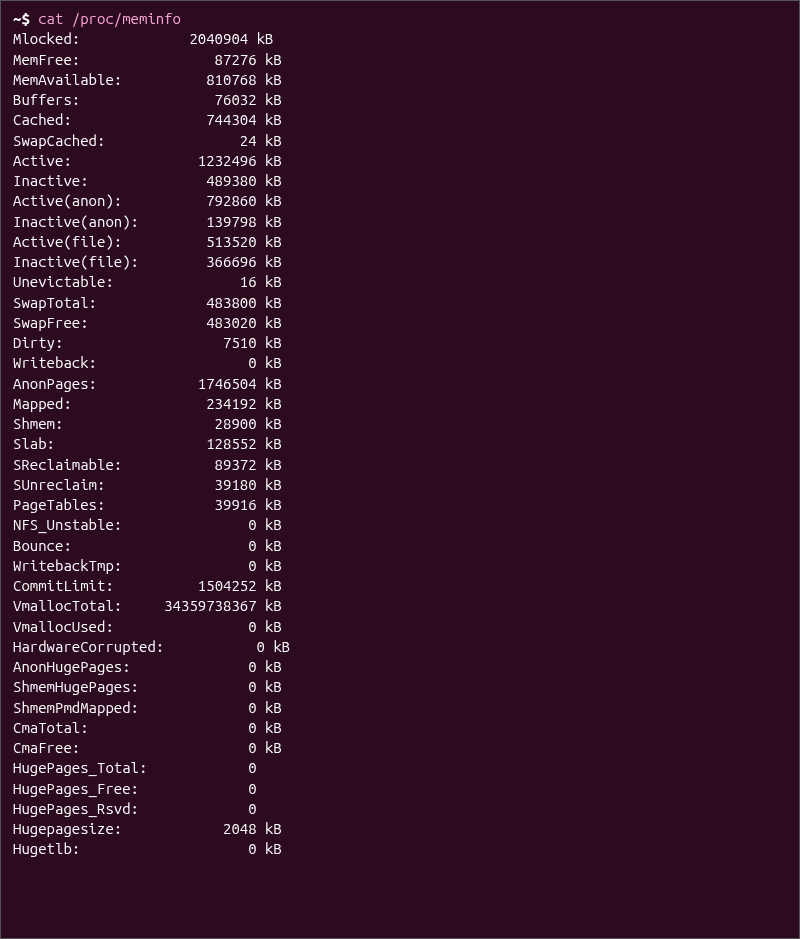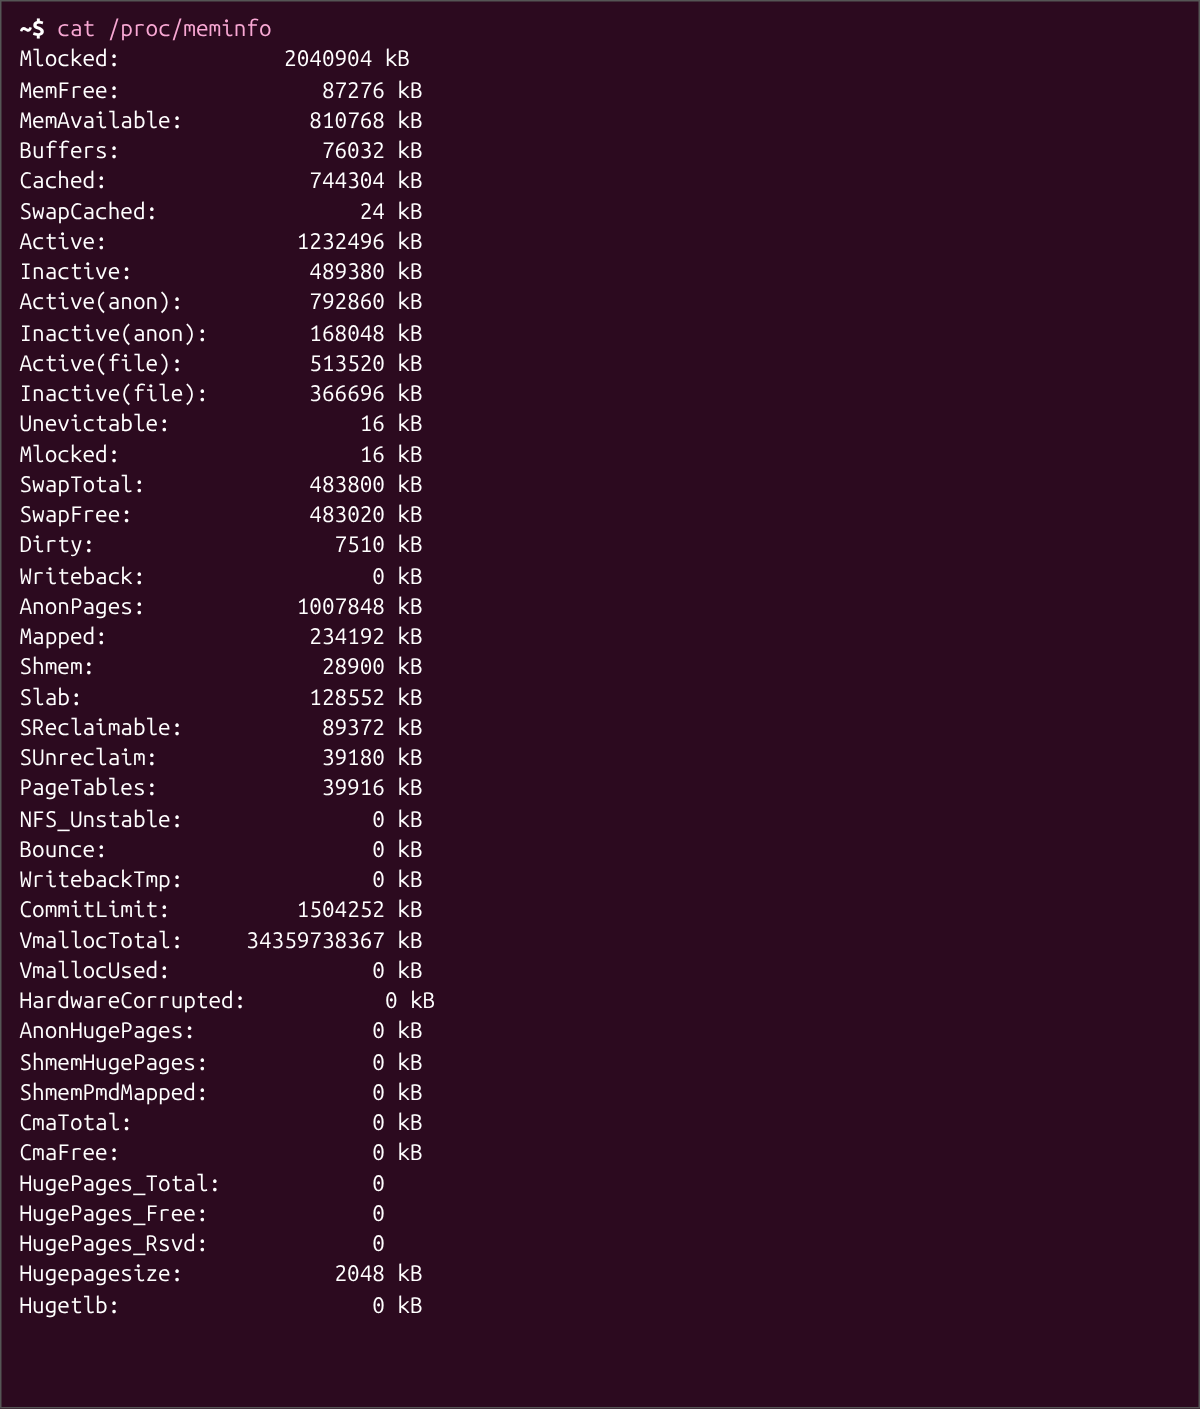--- a/index.html
+++ b/index.html
@@ -40,30 +40,29 @@
 <div id="meminfo-output">
     <div class="meminfo-line"><span>Mlocked:</span>             <span>2040904</span> <span>kB</span></div>
     <div class="meminfo-line"><span>MemFree:</span>                <span>87276</span> <span>kB</span></div>
     <div class="meminfo-line"><span>MemAvailable:</span>          <span>810768</span> <span>kB</span></div>
     <div class="meminfo-line"><span>Buffers:</span>                <span>76032</span> <span>kB</span></div>
     <div class="meminfo-line"><span>Cached:</span>                <span>744304</span> <span>kB</span></div>
     <div class="meminfo-line"><span>SwapCached:</span>                <span>24</span> <span>kB</span></div>
     <div class="meminfo-line"><span>Active:</span>               <span>1232496</span> <span>kB</span></div>
     <div class="meminfo-line"><span>Inactive:</span>              <span>489380</span> <span>kB</span></div>
     <div class="meminfo-line"><span>Active(anon):</span>          <span>792860</span> <span>kB</span></div>
-    <div class="meminfo-line"><span>Inactive(anon):</span>        <span>168048</span> <span>kB</span></div>
+    <div class="meminfo-line"><span>Inactive(anon):</span>        <span>139798</span> <span>kB</span></div>
     <div class="meminfo-line"><span>Active(file):</span>          <span>513520</span> <span>kB</span></div>
     <div class="meminfo-line"><span>Inactive(file):</span>        <span>366696</span> <span>kB</span></div>
     <div class="meminfo-line"><span>Unevictable:</span>               <span>16</span> <span>kB</span></div>
-    <div class="meminfo-line"><span>Mlocked:</span>                   <span>16</span> <span>kB</span></div>
     <div class="meminfo-line"><span>SwapTotal:</span>             <span>483800</span> <span>kB</span></div>
     <div class="meminfo-line"><span>SwapFree:</span>              <span>483020</span> <span>kB</span></div>
     <div class="meminfo-line"><span>Dirty:</span>                   <span>7510</span> <span>kB</span></div>
     <div class="meminfo-line"><span>Writeback:</span>                  <span>0</span> <span>kB</span></div>
-    <div class="meminfo-line"><span>AnonPages:</span>            <span>1007848</span> <span>kB</span></div>
+    <div class="meminfo-line"><span>AnonPages:</span>            <span>1746504</span> <span>kB</span></div>
     <div class="meminfo-line"><span>Mapped:</span>                <span>234192</span> <span>kB</span></div>
     <div class="meminfo-line"><span>Shmem:</span>                  <span>28900</span> <span>kB</span></div>
     <div class="meminfo-line"><span>Slab:</span>                  <span>128552</span> <span>kB</span></div>
     <div class="meminfo-line"><span>SReclaimable:</span>           <span>89372</span> <span>kB</span></div>
     <div class="meminfo-line"><span>SUnreclaim:</span>             <span>39180</span> <span>kB</span></div>
     <div class="meminfo-line"><span>PageTables:</span>             <span>39916</span> <span>kB</span></div>
     <div class="meminfo-line"><span>NFS_Unstable:</span>               <span>0</span> <span>kB</span></div>
     <div class="meminfo-line"><span>Bounce:</span>                     <span>0</span> <span>kB</span></div>
     <div class="meminfo-line"><span>WritebackTmp:</span>               <span>0</span> <span>kB</span></div>
     <div class="meminfo-line"><span>CommitLimit:</span>          <span>1504252</span> <span>kB</span></div>

